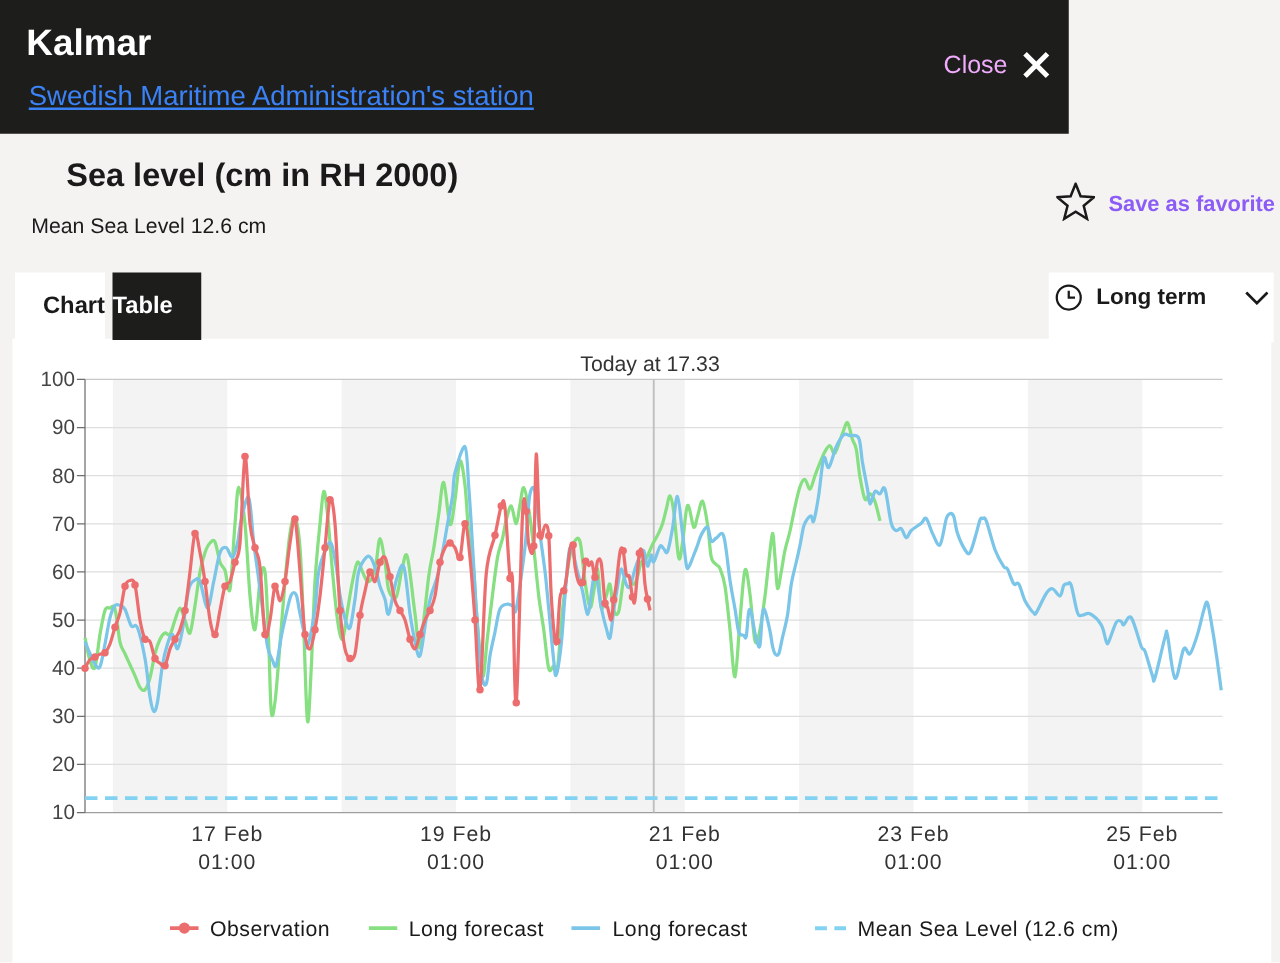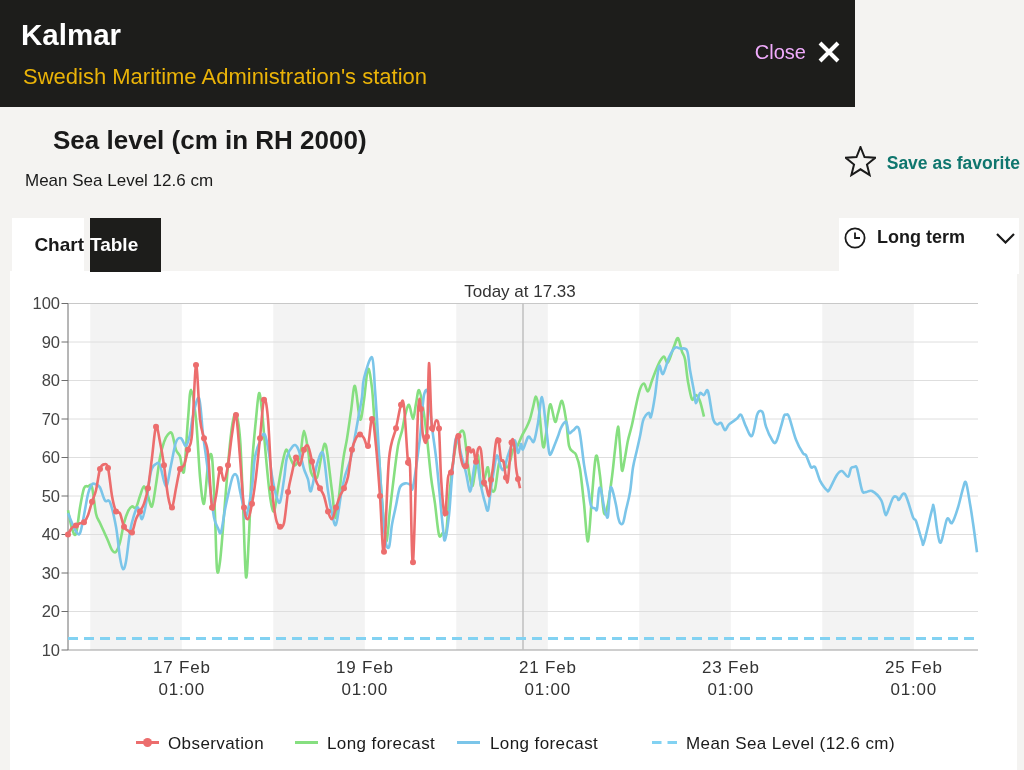--- a/index.html
+++ b/index.html
@@ -1,24 +1,24 @@
 <!DOCTYPE html>
 <html><head>
 <meta charset="utf-8">
 <style>
 * { margin:0; padding:0; box-sizing:border-box; }
 body { width:1024px; height:770px; position:relative; background:#f4f3f1;
   font-family:"Liberation Sans",sans-serif; overflow:hidden; }
 .hdr { position:absolute; left:0; top:0; width:855px; height:107px; background:#1d1d1b; }
 .hdr h1 { position:absolute; left:21px; top:18px; font-size:29.5px; color:#fff; font-weight:bold; }
-.hdr .sub { position:absolute; left:23px; top:64px; font-size:22px; color:#eab308; }
+.hdr .sub { position:absolute; left:23px; top:64px; font-size:22px; color:#3b82f6;text-decoration:underline; }
 .close { position:absolute; right:49px; top:41px; font-size:20px; color:#f0abfc; }
 .h2 { position:absolute; left:25px; top:125px; font-size:26px; font-weight:bold; color:#1a1a1a;margin-left:28px; }
 .msl { position:absolute; left:25px; top:171px; font-size:17px; color:#1a1a1a; }
-.fav { position:absolute; right:4px; top:153px; font-size:17.5px; font-weight:bold; color:#0f766e; }
+.fav { position:absolute; right:4px; top:153px; font-size:17.5px; font-weight:bold; color:#8b5cf6; }
 .tab1 { position:absolute; left:12px; top:218px; width:72px; height:54px; background:#fff;
   font-size:19px; font-weight:bold; color:#1a1a1a; text-align:right; line-height:54px; }
 .tab2 { position:absolute; left:90px; top:218px; width:71px; height:54px; background:#1d1d1b;
   font-size:19px; font-weight:bold; color:#fff; text-align:left; line-height:54px; }
 .dd { position:absolute; left:839px; top:218px; width:180px; height:56px; background:#fff;text-align:right; }
 .dd .txt { position:absolute; left:38px; top:9px; font-size:18px; font-weight:bold; color:#1a1a1a; }
 .panel { position:absolute; left:10px; top:271px; width:1007px; height:499px; background:#fff; }
 .legend { position:absolute; left:0; top:0; width:1024px; height:569px; pointer-events:none; }
 .legend .lt { position:absolute; top:733.5px; font-size:17px; letter-spacing:0.4px; color:#1a1a1a; }
 .legend svg { position:absolute; top:736px; }

